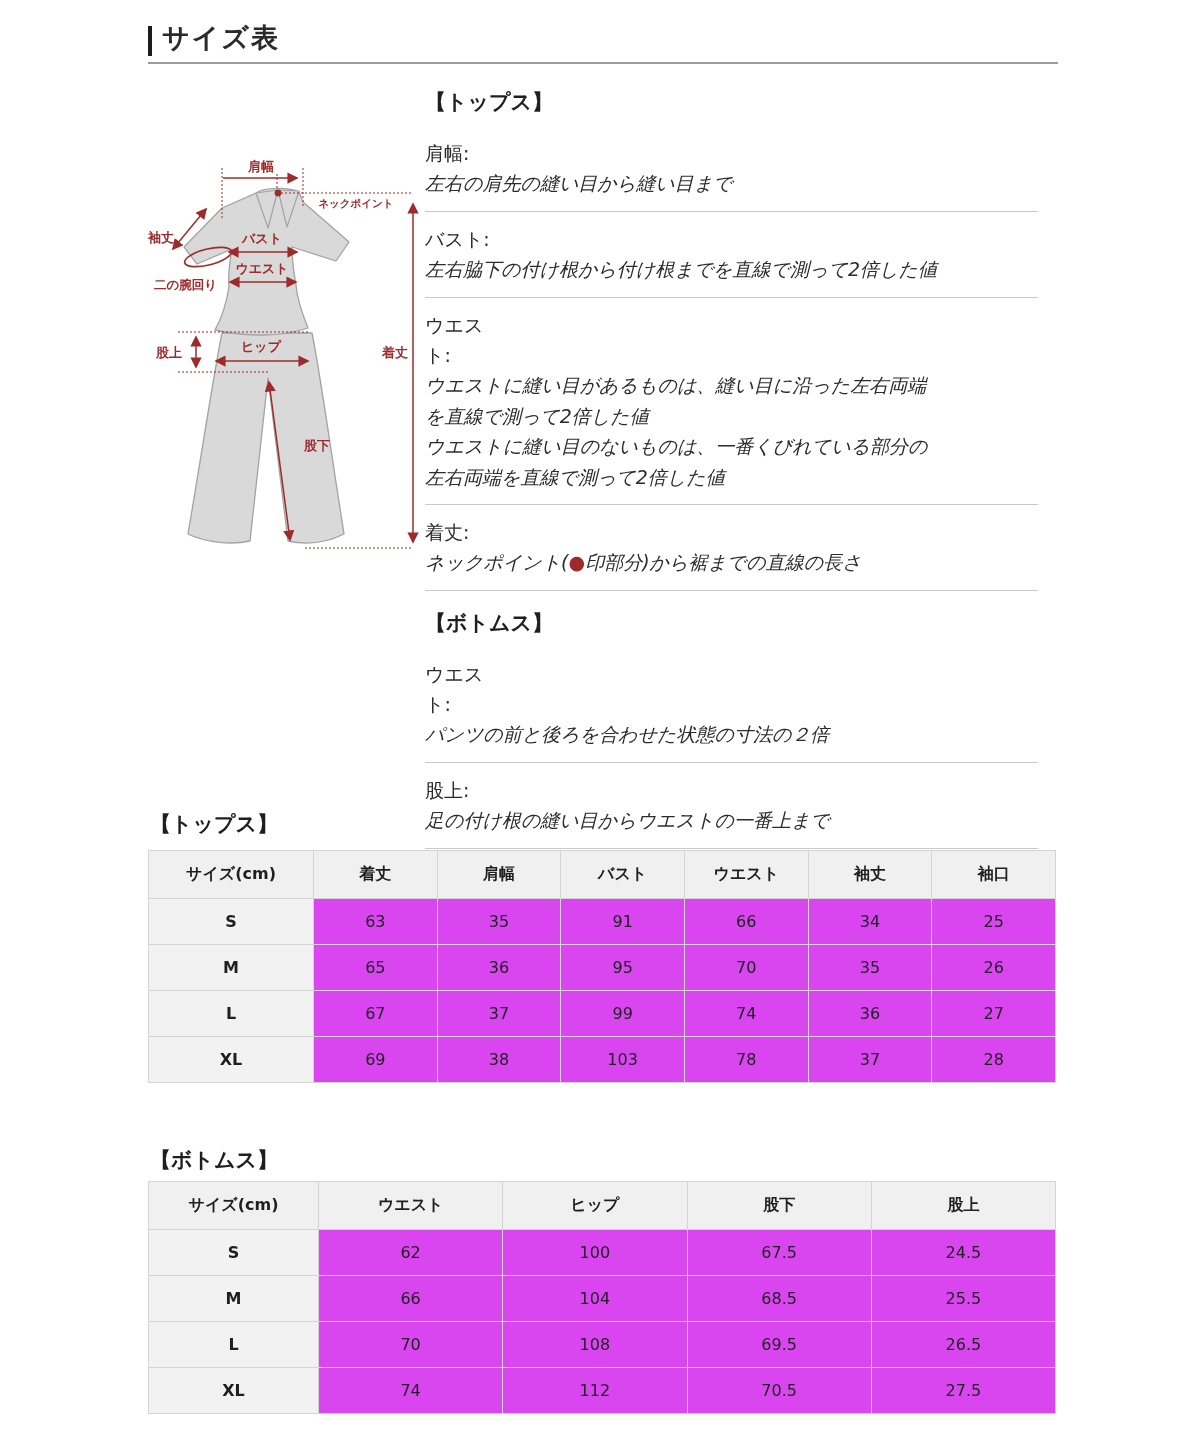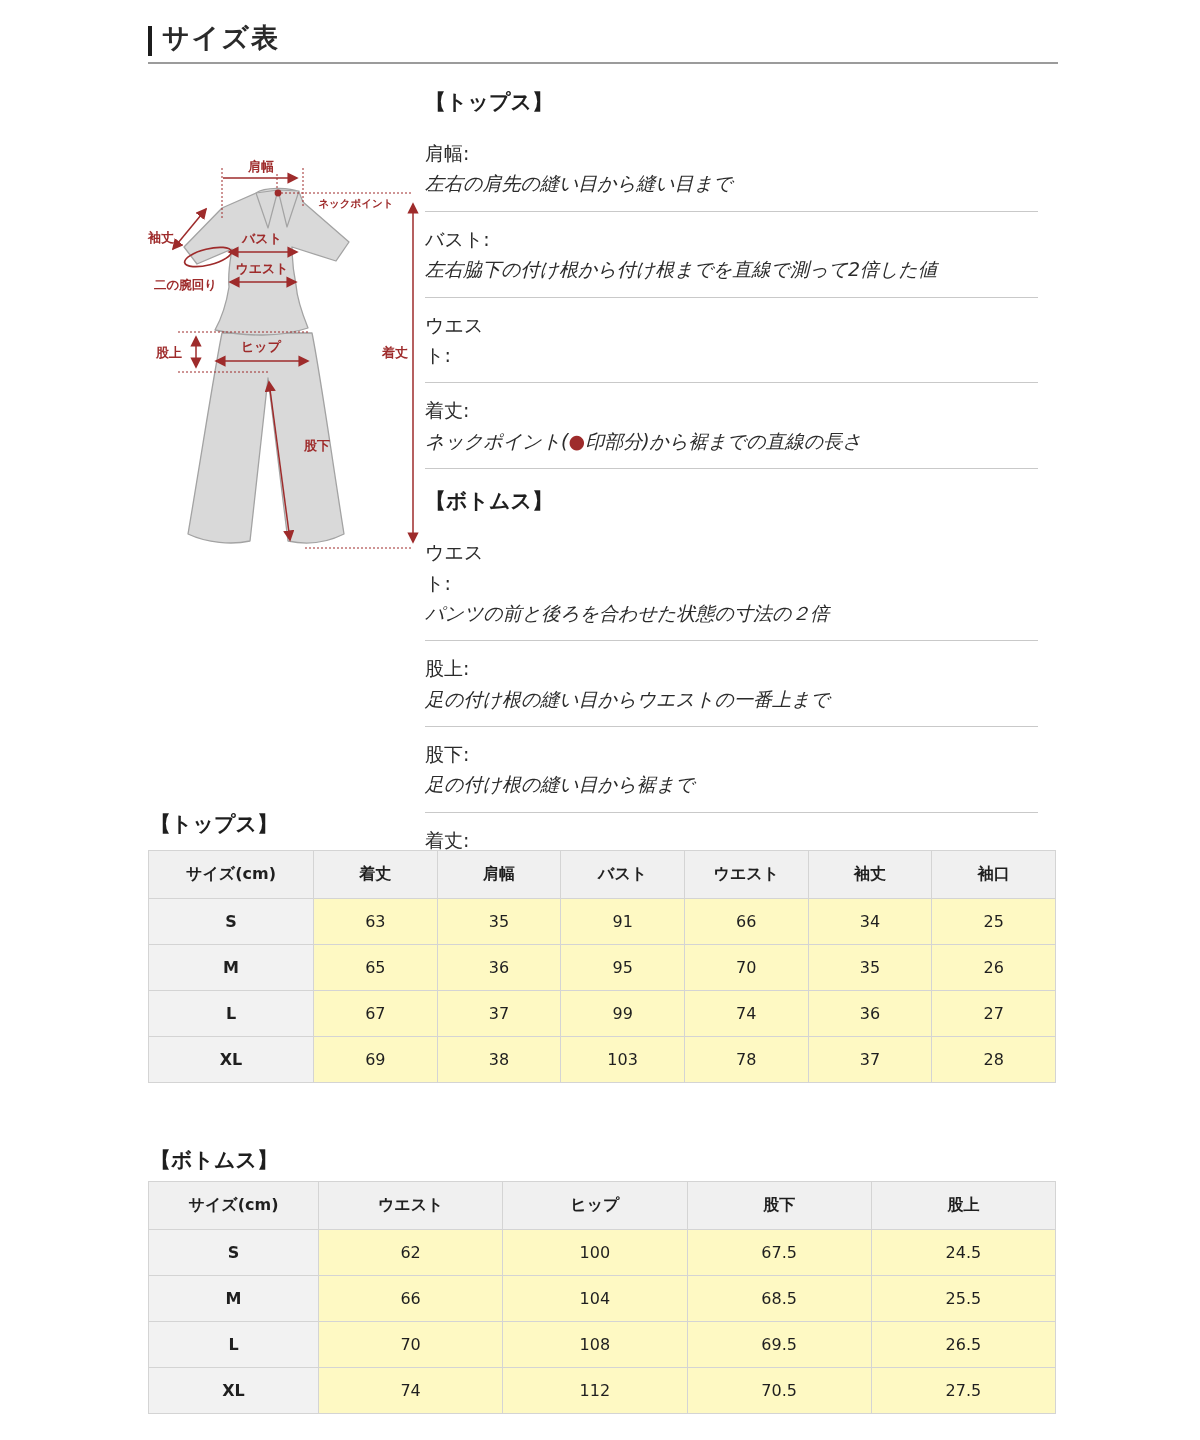--- a/index.html
+++ b/index.html
@@ -28,21 +28,21 @@
   
   .tbl-caption{position:absolute;left:150px;font-size:21px;font-weight:700;color:#1e1e1e;}
   .cap-tops{top:810px;}
   .cap-bottoms{top:1146px;}
   .size-table{position:absolute;left:148px;border-collapse:collapse;table-layout:fixed;width:908px;font-size:16px;color:#1f1f1f;}
   .tbl-tops{top:850px;}
   .tbl-bottoms{top:1181px;}
   .size-table th,.size-table td{border:1px solid #d4d4d4;text-align:center;vertical-align:middle;padding:0;}
   .size-table thead th{height:47px;background:#f0f0f0;font-weight:700;}
   .size-table tbody th{height:45px;background:#f2f2f2;font-weight:700;}
-  .size-table tbody td{height:45px;background:#fef9c3;font-weight:400;}
+  .size-table tbody td{height:45px;background:#d946ef;font-weight:400;}
   .tbl-tops col.c-size{width:165px;}
   .tbl-bottoms col.c-size{width:170px;}
 </style>
 </head>
 <body>
 
 <div id="page">
 
   <div class="hdr">
     <div class="hdr-bar"></div>
@@ -103,20 +103,24 @@
     <div class="def-row">
       <div class="def-term">肩幅:</div>
       <div class="def-desc">左右の肩先の縫い目から縫い目まで</div>
     </div>
     <div class="def-row">
       <div class="def-term">バスト:</div>
       <div class="def-desc">左右脇下の付け根から付け根までを直線で測って2倍した値</div>
     </div>
     <div class="def-row">
       <div class="def-term">ウエスト:</div>
+      <div class="def-desc">ウエストに縫い目があるものは、縫い目に沿った左右両端
+を直線で測って2倍した値
+ウエストに縫い目のないものは、一番くびれている部分の
+左右両端を直線で測って2倍した値</div>
     </div>
     <div class="def-row">
       <div class="def-term">着丈:</div>
       <div class="def-desc"><span>ネックポイント(</span><span class="red-dot">●</span><span>印部分)から裾までの直線の長さ</span></div>
     </div>
 
     <div class="def-heading bottoms">【ボトムス】</div>
 
     <div class="def-row">
       <div class="def-term">ウエスト:</div>

